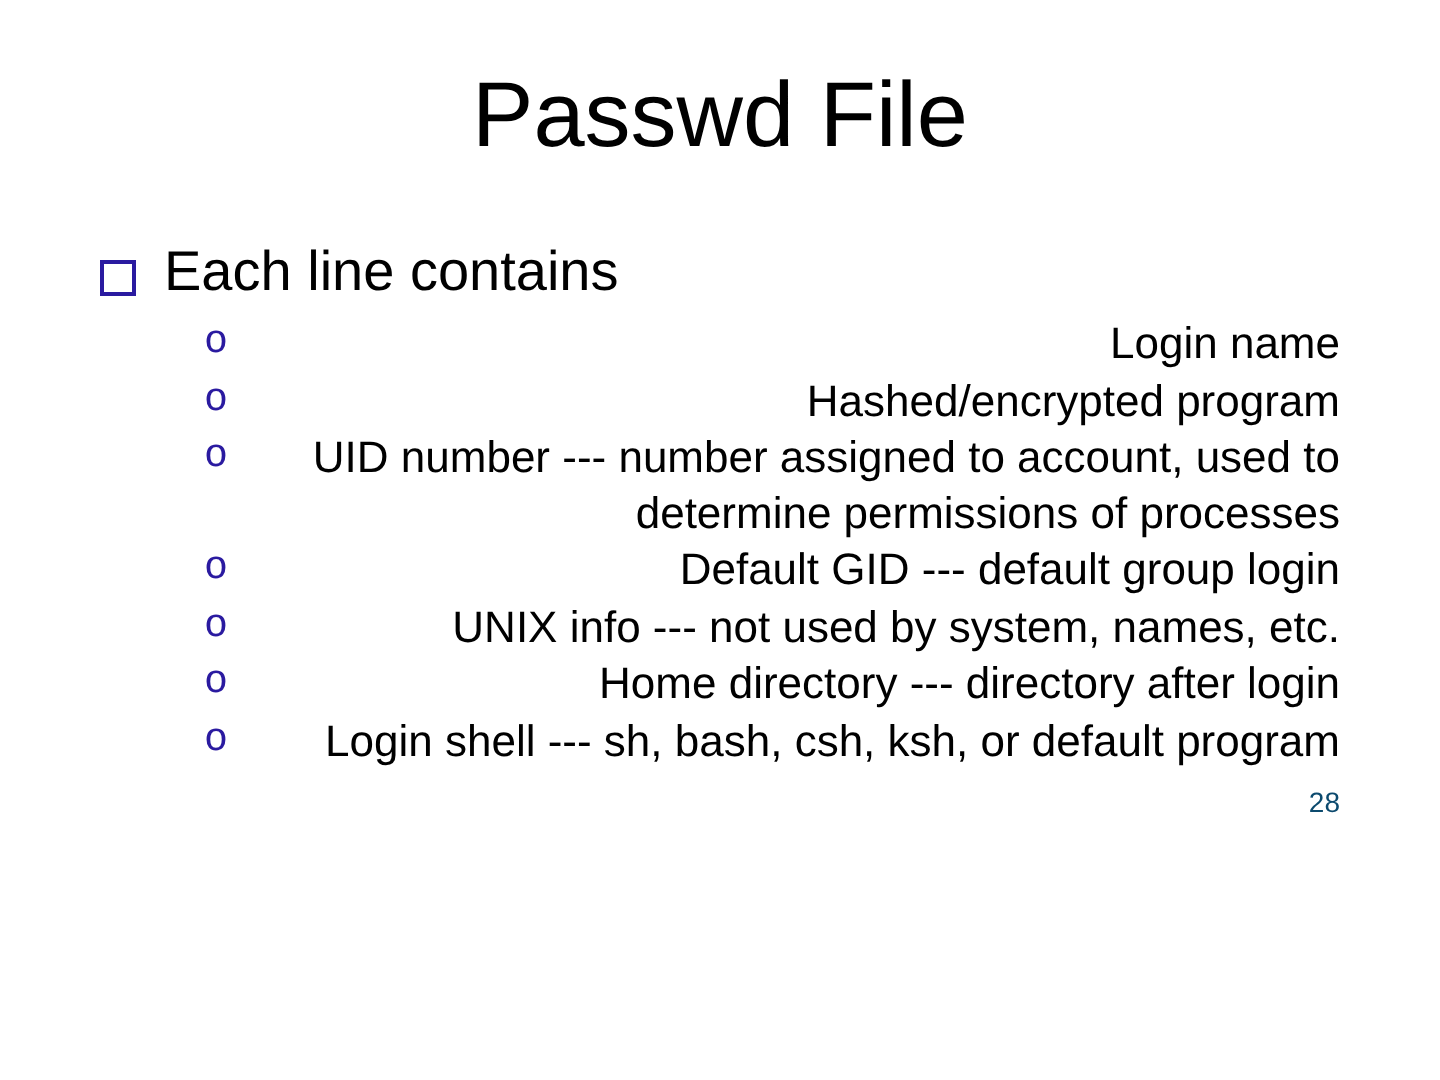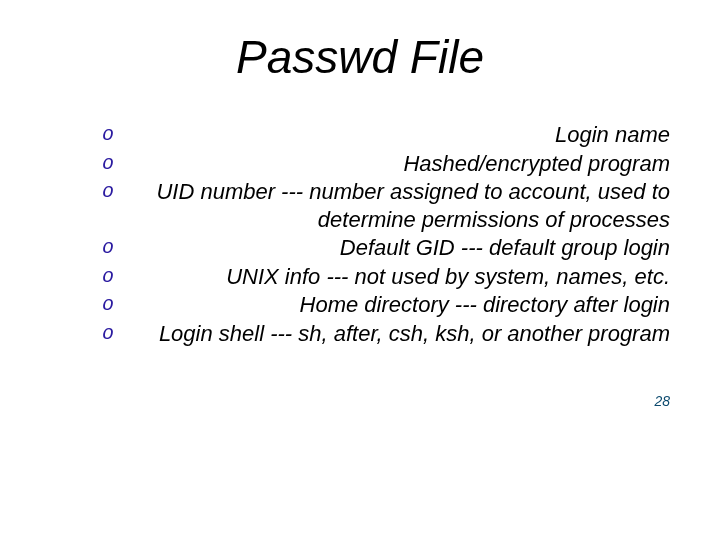--- a/index.html
+++ b/index.html
@@ -10,21 +10,20 @@
     background: #ffffff;
     font-family: "Comic Sans MS", "Comic Sans", cursive, sans-serif;
     color: #000;
     overflow: hidden;
   }
   .slide {
     position: relative;
     width: 720px;
     height: 437px;
     box-sizing: border-box;
-    font-style: italic;
   }
   .title {
     position: absolute;
     top: 30px;
     left: 0;
     width: 100%;
     text-align: center;
     font-size: 46px;
     font-weight: 400;
   }
@@ -85,20 +84,24 @@
   }
 </style>
 </head>
 <body>
 
 <div class="slide">
 
   <div class="title">Passwd File</div>
 
   <div class="body">
+    <div class="lvl1">
+      <span class="bullet-box"></span>
+      <span>Each line contains</span>
+    </div>
     <div class="lvl2-wrap">
       <div class="lvl2">
         <span class="bullet-o">o</span>
         <span class="txt">Login name</span>
       </div>
       <div class="lvl2">
         <span class="bullet-o">o</span>
         <span class="txt">Hashed/encrypted program</span>
       </div>
       <div class="lvl2">
@@ -112,19 +115,19 @@
       <div class="lvl2">
         <span class="bullet-o">o</span>
         <span class="txt">UNIX info --- not used by system, names, etc.</span>
       </div>
       <div class="lvl2">
         <span class="bullet-o">o</span>
         <span class="txt">Home directory --- directory after login</span>
       </div>
       <div class="lvl2">
         <span class="bullet-o">o</span>
-        <span class="txt">Login shell --- sh, after, csh, ksh, or another program</span>
+        <span class="txt">Login shell --- sh, bash, csh, ksh, or default program</span>
       </div>
     </div>
   </div>
 
   <div class="footer-right">28</div>
 </div>
 
 </body></html>

